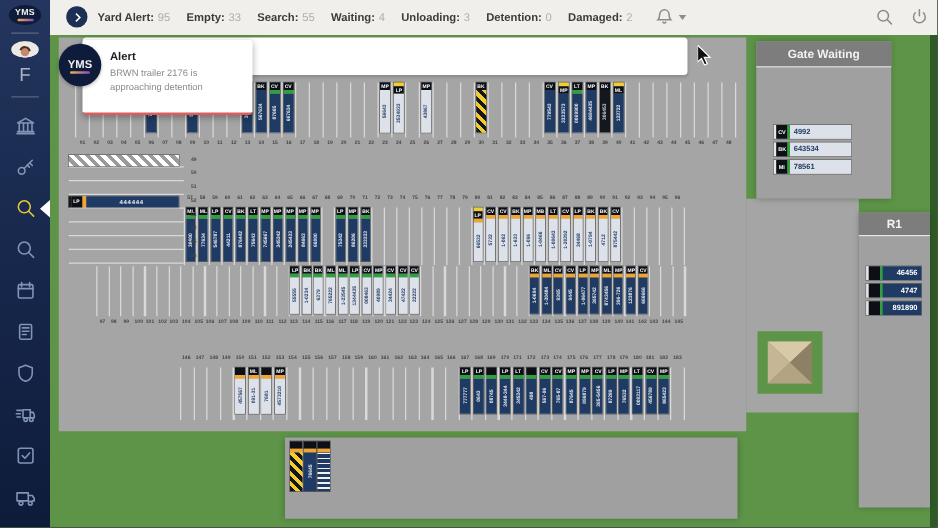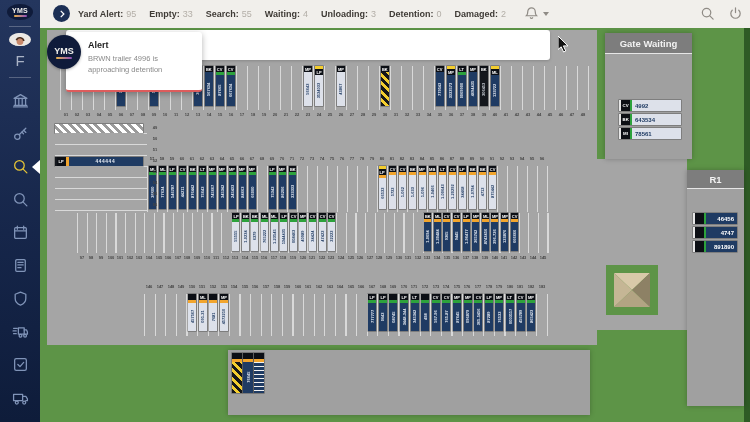--- a/index.html
+++ b/index.html
@@ -68,21 +68,21 @@
   .ht-code{width:9px;background:#0c0f15;display:flex;align-items:center;justify-content:center;}
   .ht-code .fit{font-size:8px;color:#fff;font-weight:700;transform:scale(.5);}
   .ht-stripe{width:2.5px;}
   .ht-stripe.orange{background:#f2a52d;}
   .ht-body{flex:1;display:flex;align-items:center;justify-content:center;}
   .ht-body .fit{font-size:8px;font-weight:700;letter-spacing:1px;transform:scale(.6);white-space:nowrap;}
   .ht-body.b-navy .fit{color:#e8edf5;}
   
   .panel{position:absolute;background:#a0a0a0;box-shadow:0 0 5px rgba(0,0,0,.25);}
   .panel-head{height:18px;background:#7d7d7d;color:#f2f2f2;font-weight:700;font-size:9.5px;display:flex;align-items:center;justify-content:center;border-bottom:1.5px solid #e6e6e6;}
-  #panel-gate{left:605px;top:33px;width:87px;height:126px;}
+  #panel-gate{left:605px;top:33px;width:108px;height:126px;}
   #panel-gate .panel-head{height:20px;}
   #panel-r1{left:687px;top:170px;width:57px;height:236px;}
   #panel-lost{left:47px;top:350px;width:146px;height:65px;}
   #panel-fy1{left:228px;top:350px;width:362px;height:65px;}
   #gate-chips{padding-top:46px;}
   #r1-chips{padding-top:24px;}
   #fy1-body{position:relative;height:47px;}
   .chip{display:flex;height:11px;width:62px;margin:0 0 3px 14px;box-shadow:0 0 0 .6px rgba(0,0,0,.35);cursor:pointer;}
   .chip-nub{width:2px;background:#e7e7e7;}
   .chip-code{width:9px;background:#0c0f15;display:flex;align-items:center;justify-content:center;}
@@ -1471,20 +1471,20 @@
     </div>
   </header>
 
   <div id="toast"></div>
   <div id="alert-card">
     <div id="alert-logo">
       <span>YMS</span>
         <i></i>
     </div>
     <div id="alert-title">Alert</div>
-    <div id="alert-msg">BRWN trailer 4996 is approaching detention</div>
+    <div id="alert-msg">BRWN trailer 2176 is approaching detention</div>
   </div>
 
   <svg id="cursor" width="12" height="17" viewBox="0 0 12 17">
     <polygon points="0,0 0,13.5 3.2,10.8 5.6,16 7.8,15 5.4,9.9 10,9.9" fill="#111" stroke="#fff" stroke-width="1"></polygon>
   </svg>
 
 </div>
 
 </body></html>

